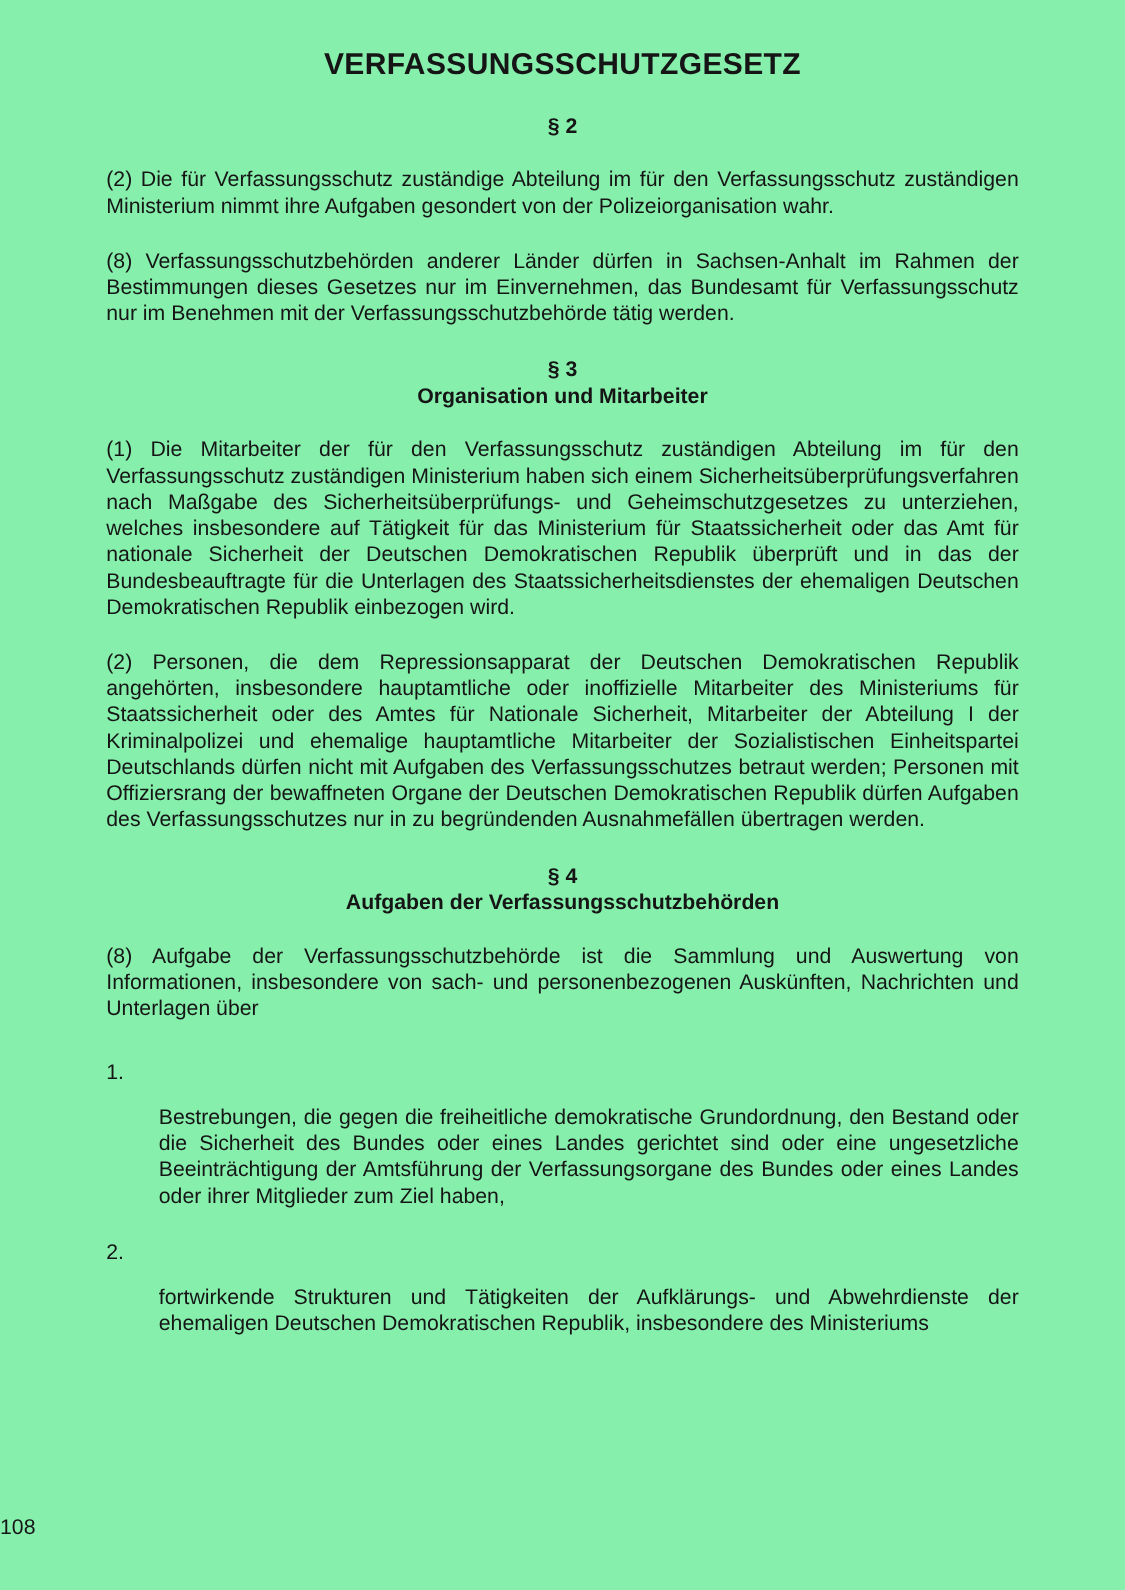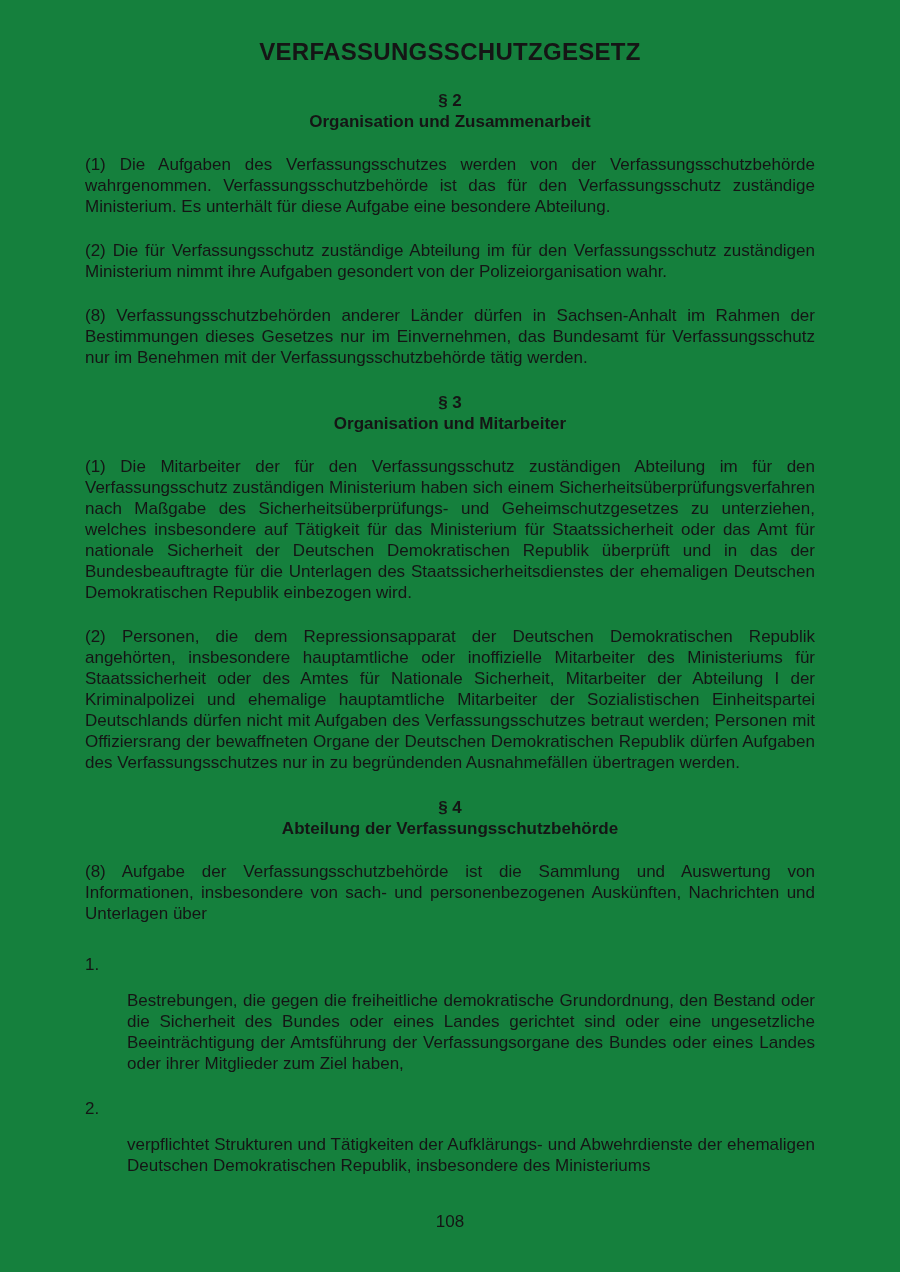--- a/index.html
+++ b/index.html
@@ -6,21 +6,21 @@
     margin: 0;
     padding: 0;
     background: #ffffff;
   }
   .page {
     position: relative;
     width: 900px;
     height: 1272px;
     box-sizing: border-box;
     padding: 38px 85px 70px 85px;
-    background: #15803d;
+    background: #86efac;
     font-family: "Liberation Sans", sans-serif;
     font-size: 17px;
     line-height: 21px;
     color: #151515;
     overflow: hidden;
   }
   .doc-title {
     margin: 0 0 16px 0;
     text-align: center;
     font-size: 24px;
@@ -60,64 +60,62 @@
   .list-text {
     flex: 1;
     text-align: justify;
     margin-top: 36px;
   }
   .page-number {
     position: absolute;
     left: 0;
     right: 0;
     bottom: 40px;
-    text-align: center;
+    text-align: left;
     font-size: 17px;
   }
 </style>
 </head>
 <body>
 
 <div class="page">
 
   <h1 class="doc-title">VERFASSUNGSSCHUTZGESETZ</h1>
 
   <div class="section">
     <div class="section-header">
       <span class="section-number">§ 2</span>
-      <span class="section-heading">Organisation und Zusammenarbeit</span>
     </div>
-    <p class="paragraph">(1) Die Aufgaben des Verfassungsschutzes werden von der Verfassungsschutzbehörde wahrgenommen. Verfassungsschutzbehörde ist das für den Verfassungsschutz zuständige Ministerium. Es unterhält für diese Aufgabe eine besondere Abteilung.</p>
     <p class="paragraph">(2) Die für Verfassungsschutz zuständige Abteilung im für den Verfassungsschutz zuständigen Ministerium nimmt ihre Aufgaben gesondert von der Polizeiorganisation wahr.</p>
     <p class="paragraph">(8) Verfassungsschutzbehörden anderer Länder dürfen in Sachsen-Anhalt im Rahmen der Bestimmungen dieses Gesetzes nur im Einvernehmen, das Bundesamt für Verfassungsschutz nur im Benehmen mit der Verfassungsschutzbehörde tätig werden.</p>
   </div>
 
   <div class="section">
     <div class="section-header">
       <span class="section-number">§ 3</span>
       <span class="section-heading">Organisation und Mitarbeiter</span>
     </div>
     <p class="paragraph">(1) Die Mitarbeiter der für den Verfassungsschutz zuständigen Abteilung im für den Verfassungsschutz zuständigen Ministerium haben sich einem Sicherheitsüberprüfungsverfahren nach Maßgabe des Sicherheitsüberprüfungs- und Geheimschutzgesetzes zu unterziehen, welches insbesondere auf Tätigkeit für das Ministerium für Staatssicherheit oder das Amt für nationale Sicherheit der Deutschen Demokratischen Republik überprüft und in das der Bundesbeauftragte für die Unterlagen des Staatssicherheitsdienstes der ehemaligen Deutschen Demokratischen Republik einbezogen wird.</p>
     <p class="paragraph">(2) Personen, die dem Repressionsapparat der Deutschen Demokratischen Republik angehörten, insbesondere hauptamtliche oder inoffizielle Mitarbeiter des Ministeriums für Staatssicherheit oder des Amtes für Nationale Sicherheit, Mitarbeiter der Abteilung I der Kriminalpolizei und ehemalige hauptamtliche Mitarbeiter der Sozialistischen Einheitspartei Deutschlands dürfen nicht mit Aufgaben des Verfassungsschutzes betraut werden; Personen mit Offiziersrang der bewaffneten Organe der Deutschen Demokratischen Republik dürfen Aufgaben des Verfassungsschutzes nur in zu begründenden Ausnahmefällen übertragen werden.</p>
   </div>
 
   <div class="section">
     <div class="section-header">
       <span class="section-number">§ 4</span>
-      <span class="section-heading">Abteilung der Verfassungsschutzbehörde</span>
+      <span class="section-heading">Aufgaben der Verfassungsschutzbehörden</span>
     </div>
     <p class="paragraph">(8) Aufgabe der Verfassungsschutzbehörde ist die Sammlung und Auswertung von Informationen, insbesondere von sach- und personenbezogenen Auskünften, Nachrichten und Unterlagen über</p>
 
     <div class="olist">
       <div class="list-item">
         <span class="list-marker">1.</span>
         <span class="list-text">Bestrebungen, die gegen die freiheitliche demokratische Grundordnung, den Bestand oder die Sicherheit des Bundes oder eines Landes gerichtet sind oder eine ungesetzliche Beeinträchtigung der Amtsführung der Verfassungsorgane des Bundes oder eines Landes oder ihrer Mitglieder zum Ziel haben,</span>
       </div>
       <div class="list-item">
         <span class="list-marker">2.</span>
-        <span class="list-text">verpflichtet Strukturen und Tätigkeiten der Aufklärungs- und Abwehrdienste der ehemaligen Deutschen Demokratischen Republik, insbesondere des Ministeriums</span>
+        <span class="list-text">fortwirkende Strukturen und Tätigkeiten der Aufklärungs- und Abwehrdienste der ehemaligen Deutschen Demokratischen Republik, insbesondere des Ministeriums</span>
       </div>
     </div>
   </div>
 
   <div class="page-number">108</div>
 
 </div>
 
 </body></html>

